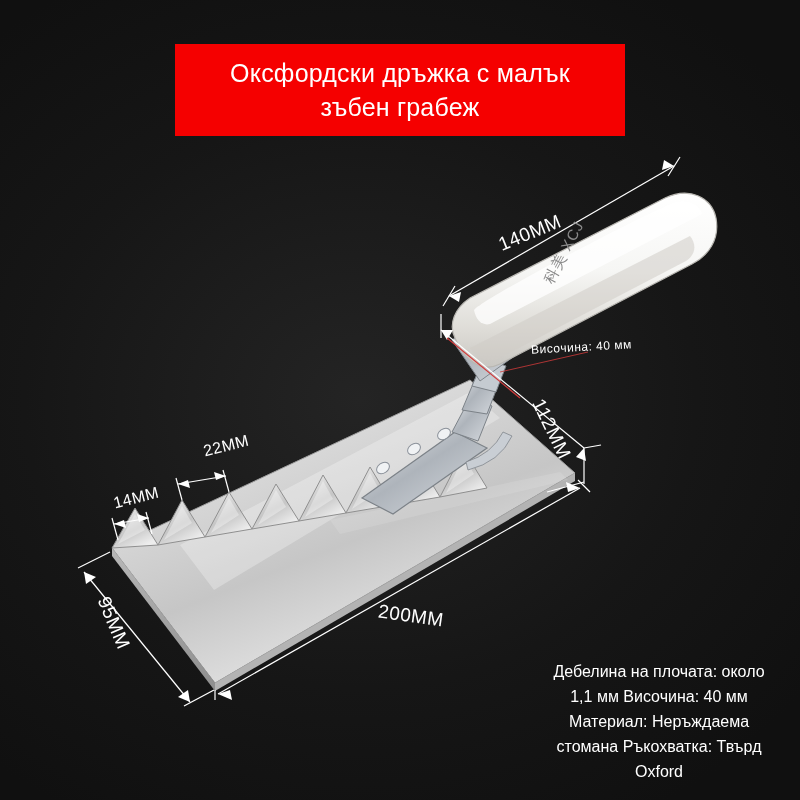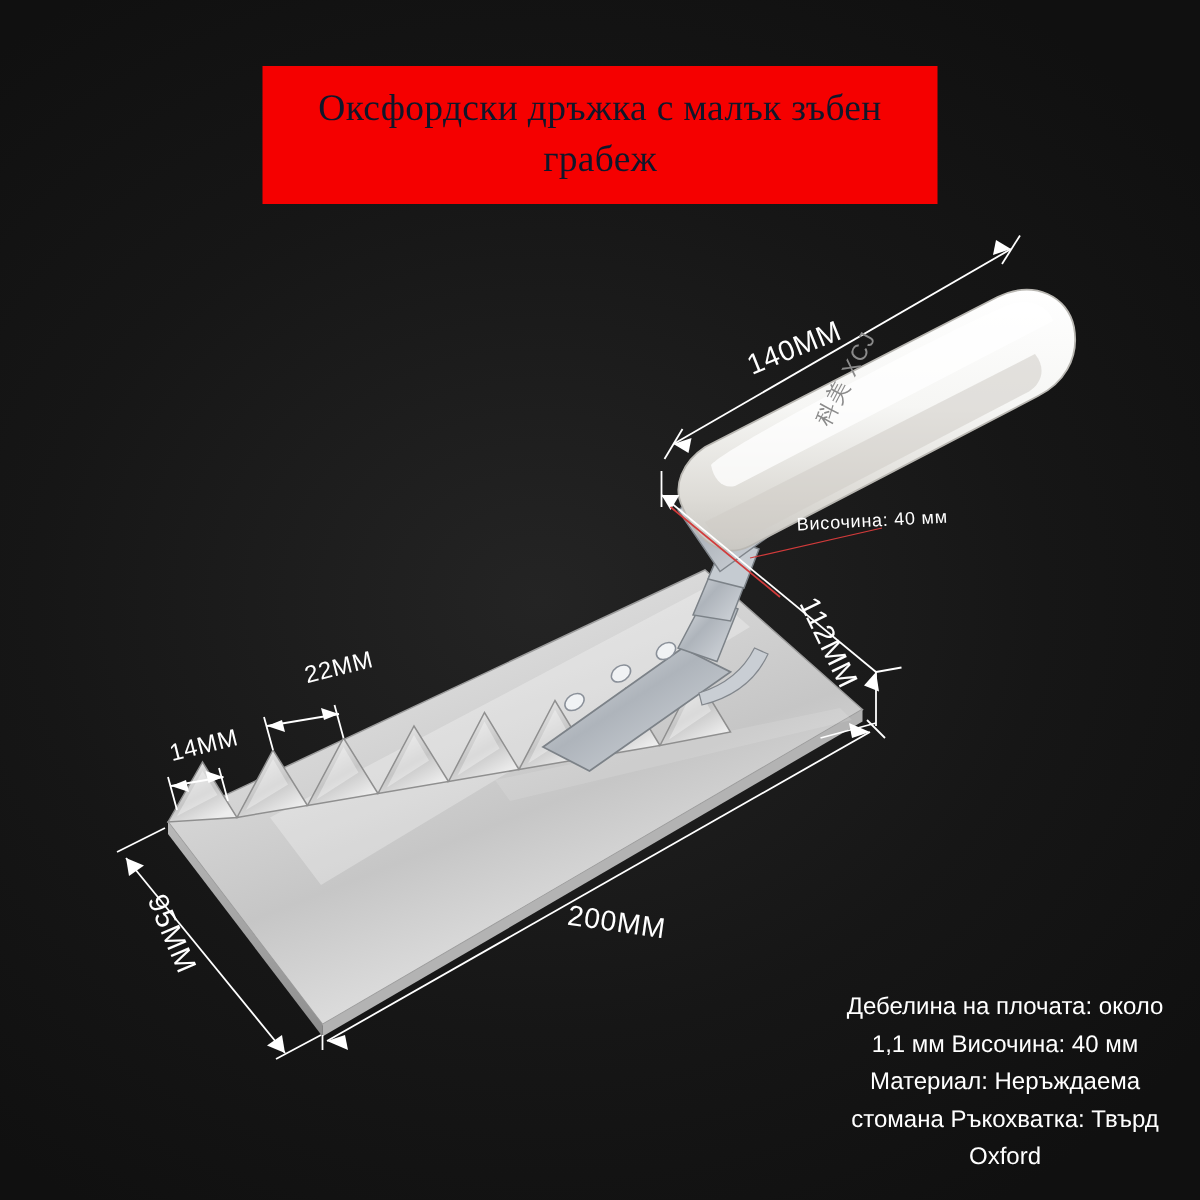--- a/index.html
+++ b/index.html
@@ -36,30 +36,29 @@
     background: #f50000;
     display: flex;
     align-items: center;
     justify-content: center;
     text-align: center;
     z-index: 20;
   }
   .title-banner .title-text {
     font-size: 25px;
     line-height: 34px;
-    color: #0f172a;
+    color: #ffffff;
     padding: 0 26px;
     letter-spacing: 0.2px;
-    font-family: Liberation Serif, serif;
   }
 
   
   .spec-block {
     position: absolute;
-    right: 20px;
+    right: 31px;
     bottom: 16px;
     width: 220px;
     text-align: center;
     font-size: 16px;
     line-height: 25px;
     color: #ffffff;
     z-index: 20;
   }
 
   

